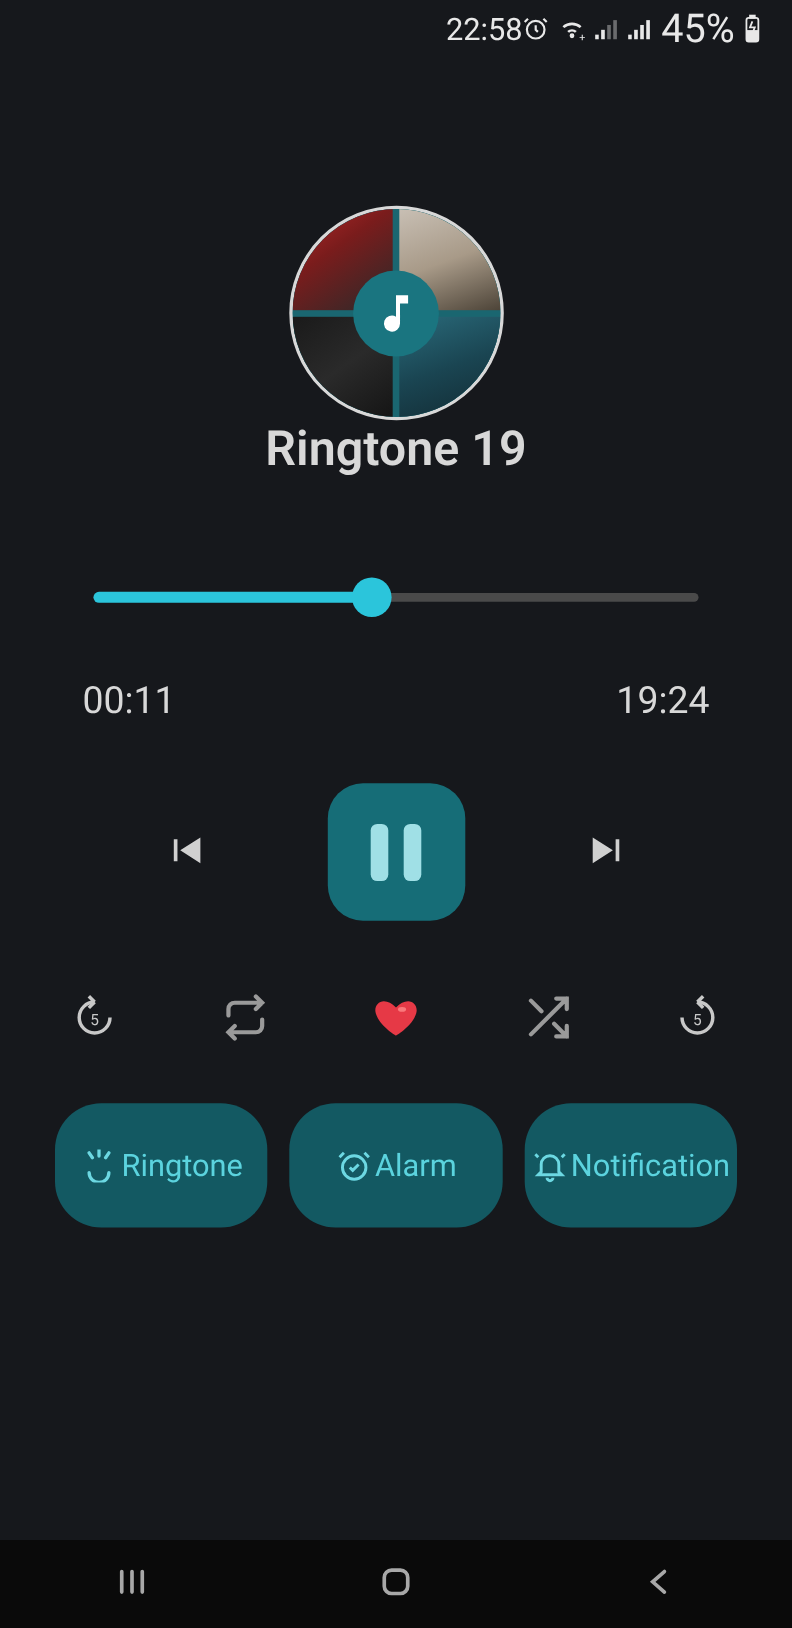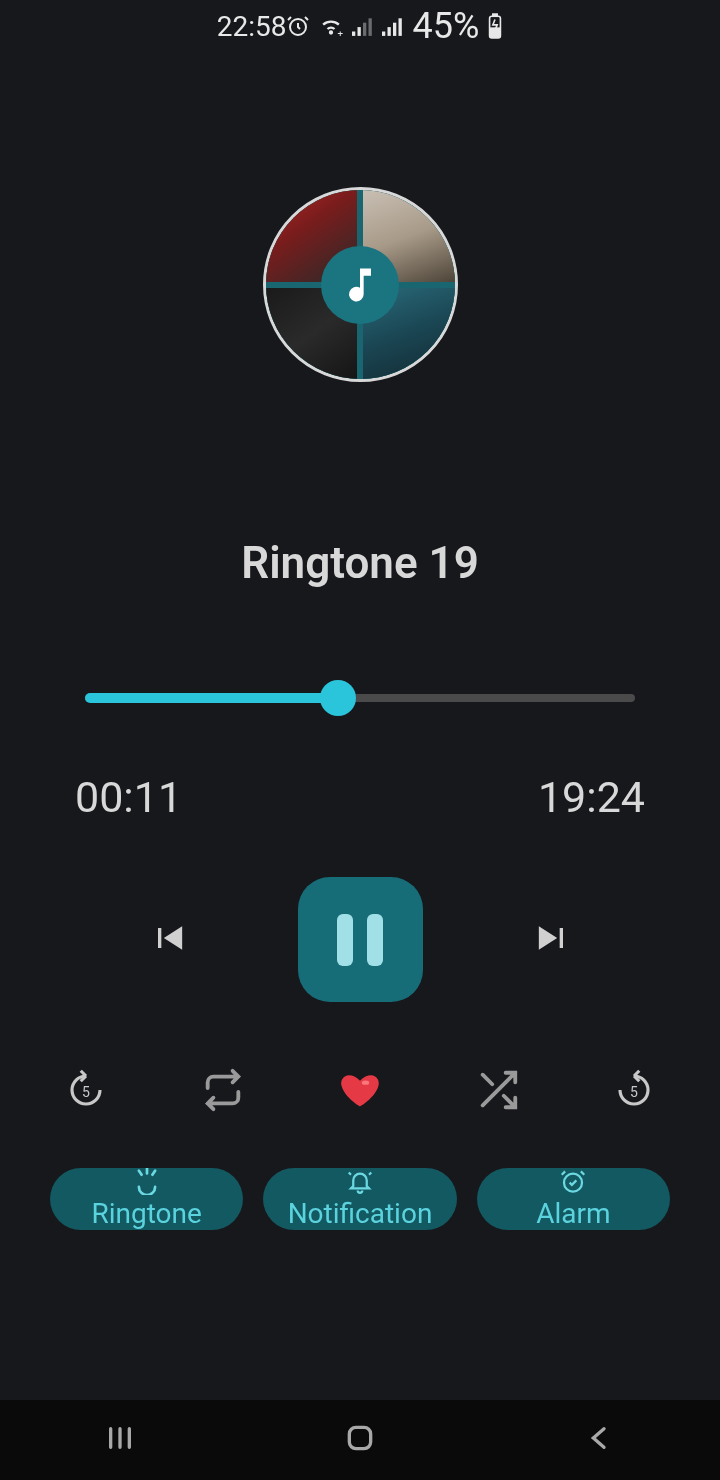--- a/index.html
+++ b/index.html
@@ -8,21 +8,21 @@
     height: 1480px;
     background: #16181c;
     font-family: -apple-system, Roboto, "Segoe UI", sans-serif;
     color: #d0d0d0;
     overflow: hidden;
   }
   .status-bar {
     height: 52px;
     display: flex;
     align-items: center;
-    justify-content: center;
+    justify-content: flex-end;
     padding: 0 28px;
     font-size: 28px;
     color: #e8e8e8;
   }
   .status-right { display: flex; align-items: center; gap: 8px; }
   .status-right svg { display: block; }
 
   .main { padding-top: 135px; }
 
   .album-art {
@@ -59,21 +59,20 @@
     align-items: center;
     justify-content: center;
   }
   .note-badge svg { display: block; }
 
   .title {
     text-align: center;
     font-size: 44px;
     font-weight: 600;
     color: #d8d8d8;
-    margin-top: 155px;
   }
 
   .slider-wrap {
     margin: 95px 85px 0;
     position: relative;
     height: 28px;
   }
   .track {
     position: absolute;
     left: 0; right: 0; top: 50%;
@@ -96,21 +95,21 @@
     width: 36px; height: 36px;
     background: #2bc5db;
     border-radius: 50%;
     transform: translate(-50%,-50%);
   }
 
   .times {
     display: flex;
     justify-content: space-between;
     margin: 60px 75px 12px;
-    font-size: 43px;
+    font-size: 34px;
     color: #d8d8d8;
   }
 
   .controls {
     display: flex;
     align-items: center;
     justify-content: center;
     gap: 110px;
     margin-top: 55px;
   }
@@ -138,23 +137,22 @@
   .actions {
     display: flex;
     justify-content: space-between;
     gap: 20px;
     margin: 55px 50px 0;
   }
   .action-btn {
     flex: 1;
     background: #135962;
     border-radius: 42px;
-    height: 62px;
-    display: flex;
-    flex-direction: column;
+    height: 113px;
+    display: flex;
     align-items: center;
     justify-content: center;
     gap: 2px;
   }
   .action-btn .lbl { color: #5bd3de; font-size: 28px; }
   .action-btn svg { display: block; }
 
   .nav-bar {
     position: absolute;
     bottom: 0; left: 0; right: 0;
@@ -285,30 +283,30 @@
 
   <div class="actions">
     <div class="action-btn">
       <svg width="36" height="30" viewBox="0 0 24 20" fill="none" stroke="#6cd8e2" stroke-width="2" stroke-linecap="round">
           <path d="M6 14a6 6 0 0012 0M8 5l-2-3M12 4V0M16 5l2-3"></path>
         </svg>
       <span class="lbl">Ringtone</span>
     </div>
     <div class="action-btn">
       <svg width="34" height="32" viewBox="0 0 24 24" fill="none" stroke="#6cd8e2" stroke-width="2">
-          <path d="M18 16v-5a6 6 0 10-12 0v5l-2 2h16zM10 20a2 2 0 004 0M4 6l-2-2M20 6l2-2"></path>
-        </svg>
-      <span class="lbl">Notification</span>
+          <circle cx="12" cy="13" r="8"></circle>
+          <path d="M9 13l2 2 4-4M5 3L2 6M22 6l-3-3"></path>
+        </svg>
+      <span class="lbl">Alarm</span>
     </div>
     <div class="action-btn">
       <svg width="34" height="32" viewBox="0 0 24 24" fill="none" stroke="#6cd8e2" stroke-width="2">
-          <circle cx="12" cy="13" r="8"></circle>
-          <path d="M9 13l2 2 4-4M5 3L2 6M22 6l-3-3"></path>
-        </svg>
-      <span class="lbl">Alarm</span>
+          <path d="M18 16v-5a6 6 0 10-12 0v5l-2 2h16zM10 20a2 2 0 004 0M4 6l-2-2M20 6l2-2"></path>
+        </svg>
+      <span class="lbl">Notification</span>
     </div>
   </div>
 
 </div>
 
 <div class="nav-bar">
   <div>
     <svg width="32" height="32" viewBox="0 0 24 24" stroke="#a8a8a8" stroke-width="2.5" stroke-linecap="round">
         <path d="M5 5v14M12 5v14M19 5v14"></path>
       </svg>

